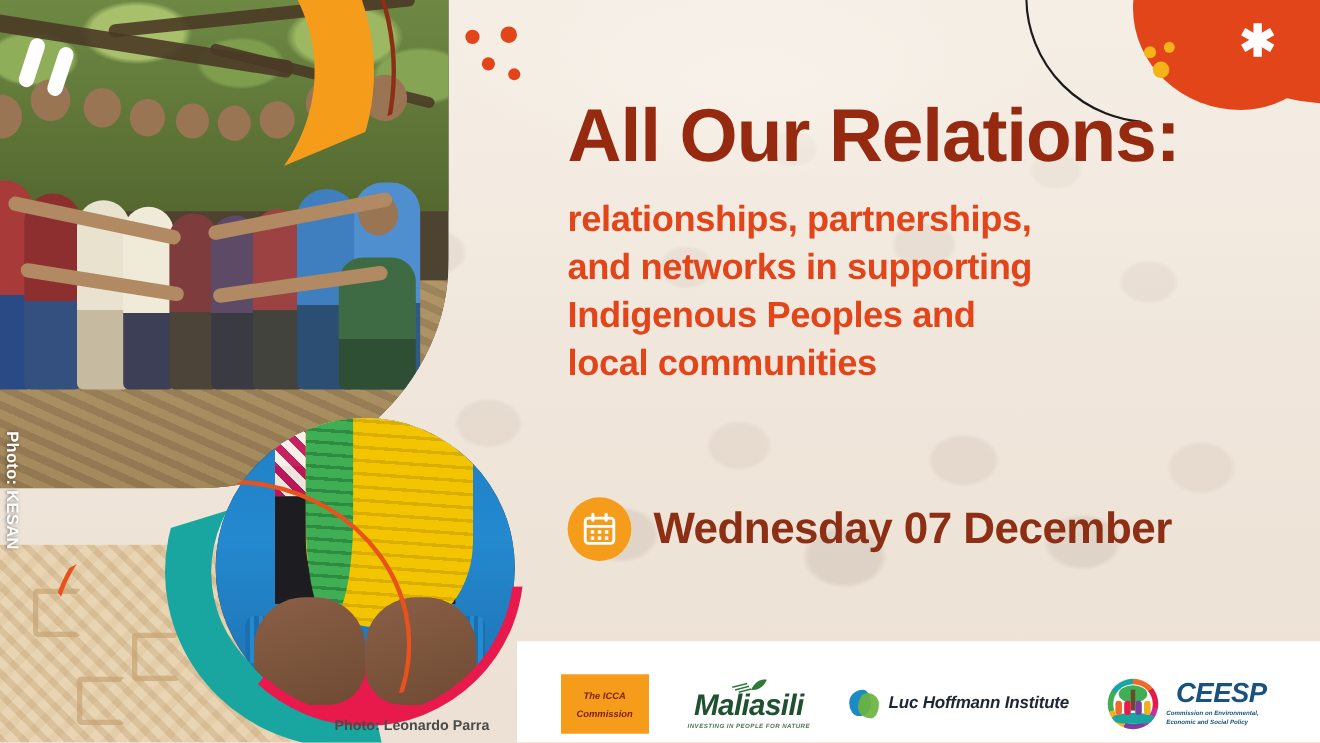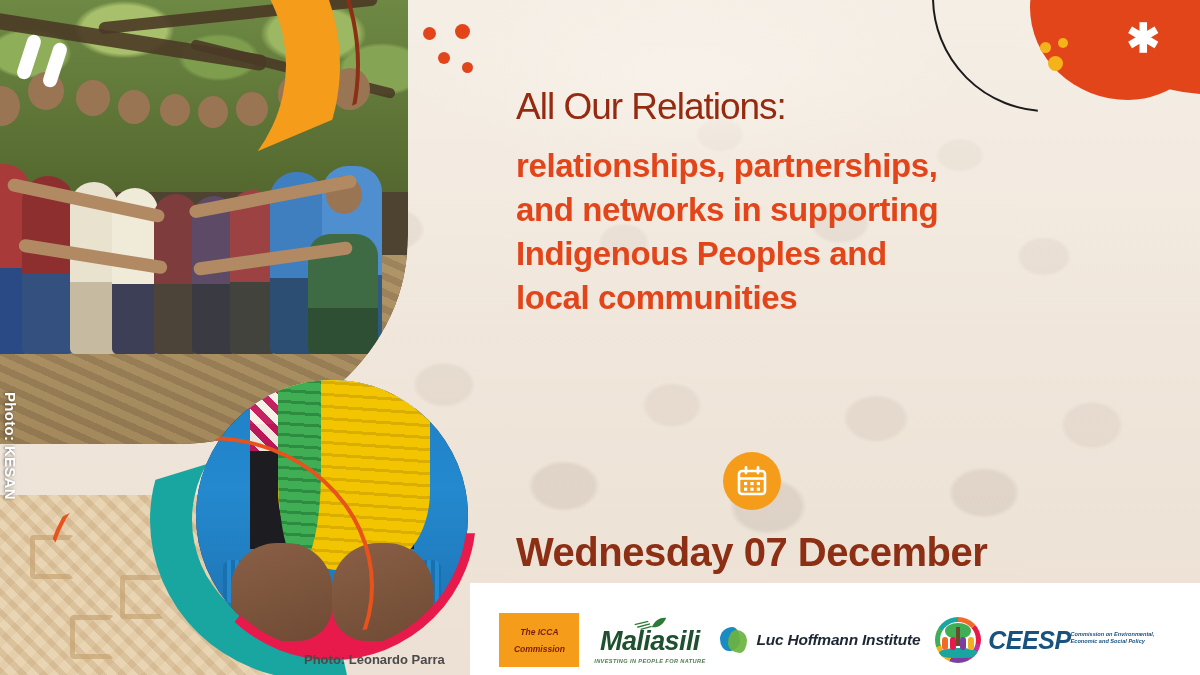--- a/index.html
+++ b/index.html
@@ -215,29 +215,29 @@
     text-shadow:0 1px 3px rgba(0,0,0,.55);
   }
   .photo-credit-bottom {
     position:absolute; left:304px; top:652px;
     color:#4a4a4a; font-weight:700; font-size:13px;
   }
 
   
   .content { position:absolute; left:516px; top:88px; width:660px; }
   .headline {
-    color:#962a10; font-weight:400; font-size:37px; line-height:1.04;
+    color:#962a10; font-weight:700; font-size:68px; line-height:1.04;
     letter-spacing:-1px; margin-bottom:18px;
   }
   .subhead {
     color:#e2451a; font-weight:800; font-size:33px; line-height:1.33;
     letter-spacing:-.4px;
   }
   .date-row {
-    position:absolute; left:516px; top:452px; display:flex; align-items:center; gap:20px;flex-direction:column;
+    position:absolute; left:516px; top:452px; display:flex; align-items:center; gap:20px;
   }
   .cal-badge {
     width:58px; height:58px; border-radius:50%; background:#f59c1a;
     display:flex; align-items:center; justify-content:center; flex:0 0 58px;
   }
   .cal-badge svg { width:32px; height:32px; display:block; }
   .date-text {
     color:#8c2f14; font-weight:800; font-size:40px; letter-spacing:-.5px; white-space:nowrap;
   }
 
@@ -294,21 +294,21 @@
   }
   .ceesp .emblem .crown {
     position:absolute; left:50%; top:13%; width:26px; height:16px;
     background:#3fae54; border-radius:50%; transform:translateX(-50%);
   }
   .ceesp .emblem .water {
     position:absolute; left:8%; right:8%; bottom:10%; height:22%;
     background:#1aa6a0; border-radius:50% 50% 40% 40%;
   }
   .ceesp .emblem .fig { position:absolute; bottom:28%; width:6px; height:13px; border-radius:3px; }
-  .ceesp .txt { display:flex; flex-direction:row; }
+  .ceesp .txt { display:flex; flex-direction:column;align-items:center; }
   .ceesp .acro { font-size:25px; font-weight:800; color:#18527f; letter-spacing:-.5px; line-height:1; }
   .ceesp .sub { font-size:5.6px; font-weight:700; color:#18527f; line-height:1.35; margin-top:3px; max-width:100px; }
 </style>
 </head>
 <body>
 
 <div class="stage">
 
   <div class="bg-photo">
     <div class="seats"></div>

